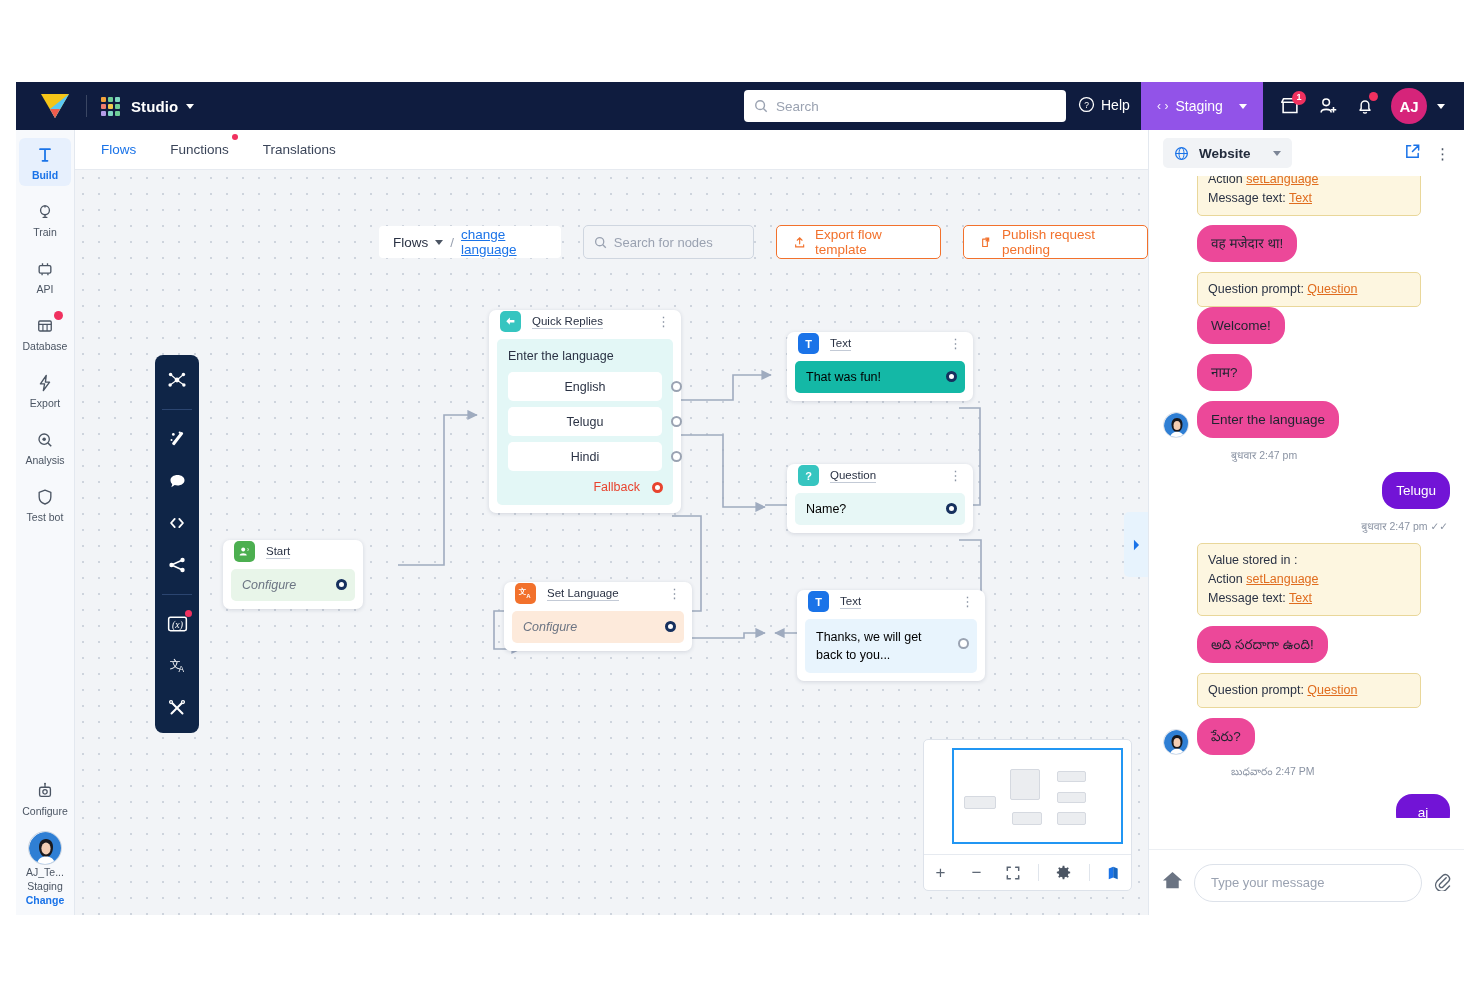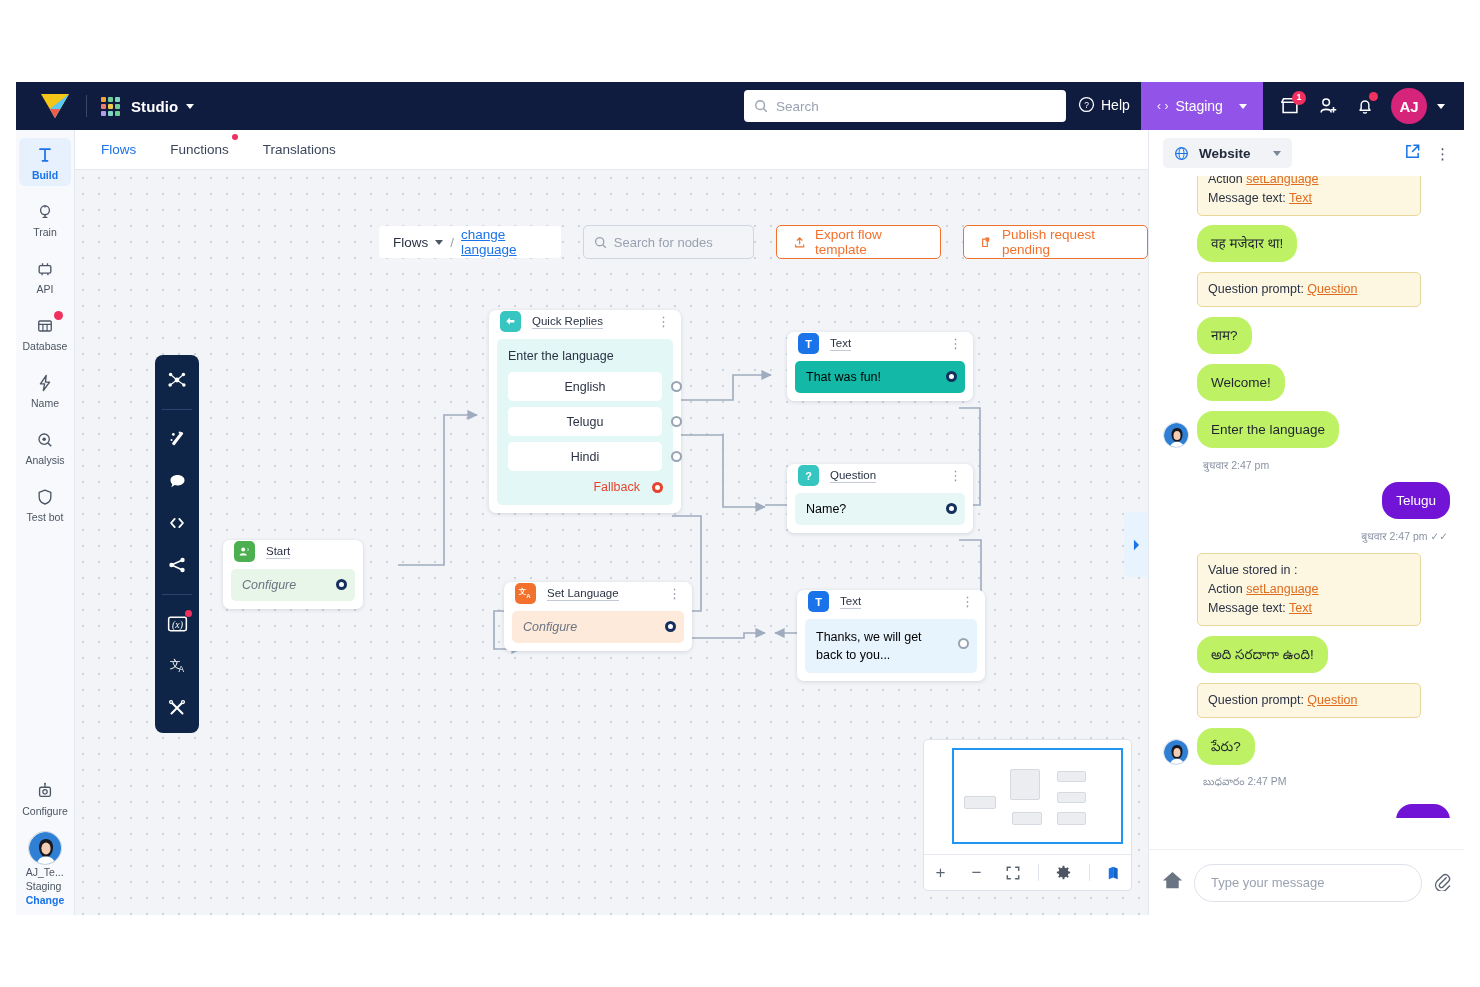--- a/index.html
+++ b/index.html
@@ -57,21 +57,21 @@
   
   .rail { width: 59px; flex: 0 0 59px; background: #f7f9fc; border-right: 1px solid #e3e8ef;
           display: flex; flex-direction: column; align-items: center; padding-top: 8px; }
   .rail-item { width: 52px; padding: 7px 0 5px; display: flex; flex-direction: column; align-items: center;
                gap: 4px; border-radius: 6px; cursor: pointer; margin-bottom: 9px; position: relative; }
   .rail-item.active { background: #e7f0fd; }
   .rail-item .lbl { font-size: 10.5px; color: #4b5563; }
   .rail-item.active .lbl { color: #1a73e8; font-weight: bold; }
   .rail-spacer { flex: 1; }
   .rail-avatar { width: 34px; height: 34px; border-radius: 50%; overflow: hidden; border: 1px solid #cbd5e1; }
-  .rail-foot { font-size: 10.5px; color: #4b5563; line-height: 14px; padding-bottom: 8px; }
+  .rail-foot { text-align: center; font-size: 10.5px; color: #4b5563; line-height: 14px; padding-bottom: 8px; }
   .rail-foot .chg { color: #1a73e8; font-weight: bold; cursor: pointer; }
 
   
   .center { flex: 1; display: flex; flex-direction: column; min-width: 0; position: relative; }
   .tabs { height: 40px; flex: 0 0 40px; background: #fff; display: flex; align-items: center;
           padding-left: 26px; gap: 34px; border-bottom: 1px solid #e6eaf0; }
   .tab { font-size: 13.5px; color: #3b4559; cursor: pointer; position: relative; }
   .tab.active { color: #1a73e8; }
   .tab .dot { position: absolute; right: -9px; top: -8px; width: 6px; height: 6px; border-radius: 50%; background: #f0315f; }
 
@@ -134,27 +134,27 @@
   .chat { width: 316px; flex: 0 0 316px; border-left: 1px solid #e3e8ef; display: flex; flex-direction: column;
           background: #fff; position: relative; }
   .chat-head { height: 46px; flex: 0 0 46px; display: flex; align-items: center; padding: 0 14px; gap: 10px; background:#fff; }
   .chan-chip { background: #f1f3f6; border-radius: 5px; height: 30px; display: flex; align-items: center;
                gap: 10px; padding: 0 11px; font-size: 13.5px; color: #222b3c; font-weight: bold; cursor: pointer; }
   .chan-caret { width: 0; height: 0; border-left: 4px solid transparent; border-right: 4px solid transparent;
                 border-top: 5px solid #7c8596; margin-left: 12px; }
   .chat-scroll { flex: 1; overflow: hidden; padding: 0 14px; position: relative; }
   .row { display: flex; margin-bottom: 10px; align-items: flex-end; gap: 8px; }
   .row.right { justify-content: flex-end; }
-  .bub { background: #bef264; border-radius: 16px; padding: 9px 14px; font-size: 13.5px; color: #1f2430;
+  .bub { background: #ec4899; border-radius: 16px; padding: 9px 14px; font-size: 13.5px; color: #1f2430;
          max-width: 212px; line-height: 19px; }
   .bub.out { background: #7214d6; color: #fff; }
   .dbg { border: 1px solid #e9d79a; background: #fdf6e0; border-radius: 5px; padding: 7px 10px; font-size: 12.5px;
          color: #2a3244; line-height: 19px; width: 224px; }
   .dbg a { color: #e06c1e; text-decoration: underline; }
-  .ts { font-size: 10.5px; color: #8a93a3; margin: 0 0 10px 40px; }
+  .ts { font-size: 10.5px; color: #8a93a3; margin: 0 0 10px 68px; }
   .ts.right { text-align: right; margin: 0 2px 10px 0; }
   .bot-av { width: 26px; height: 26px; border-radius: 50%; overflow: hidden; flex: 0 0 26px; border:1px solid #d9dee7;}
   .pad-left { margin-left: 34px; }
   .composer { height: 66px; flex: 0 0 66px; border-top: 1px solid #eceff3; display: flex; align-items: center;
               padding: 0 12px; gap: 10px; margin-top: 31px; }
   .cin { flex: 1; height: 38px; border: 1px solid #dde2ea; border-radius: 19px; display: flex; align-items: center;
          padding: 0 16px; color: #9aa2b1; font-size: 13px; }
 </style>
 </head>
 <body>
@@ -269,21 +269,21 @@
           <path d="M4.5 10 H19.5 M9.5 10 V18 M14.5 10 V18" stroke="#4b5563" stroke-width="1.4"></path>
         </svg>
         <span class="badge-dot" style="top:2px; right:8px;"></span>
         <span class="lbl">Database</span>
       </div>
 
       <div class="rail-item">
         <svg width="20" height="20" viewBox="0 0 24 24">
           <path d="M13.5 3 L6.5 13 H11.5 L10 21 L17.5 11 H12.5 Z" fill="none" stroke="#4b5563" stroke-width="1.6" stroke-linejoin="round"></path>
         </svg>
-        <span class="lbl">Name</span>
+        <span class="lbl">Export</span>
       </div>
 
       <div class="rail-item">
         <svg width="20" height="20" viewBox="0 0 24 24">
           <circle cx="11" cy="11" r="6.2" fill="none" stroke="#4b5563" stroke-width="1.6"></circle>
           <circle cx="11" cy="11" r="2.1" fill="#4b5563"></circle>
           <line x1="15.6" y1="15.6" x2="19.5" y2="19.5" stroke="#4b5563" stroke-width="1.8"></line>
         </svg>
         <span class="lbl">Analysis</span>
       </div>
@@ -632,26 +632,26 @@
         </div>
 
         <div class="row">
           <div class="bub pad-left">वह मजेदार था!</div>
         </div>
 
         <div class="dbg pad-left">
           <div>Question prompt: <a>Question</a></div>
         </div>
 
+        <div class="row">
+          <div class="bub pad-left">Welcome!</div>
+        </div>
+
         <div class="row" style="margin-top:10px;">
           <div class="bub pad-left">नाम?</div>
-        </div>
-
-        <div class="row">
-          <div class="bub pad-left">Welcome!</div>
         </div>
 
         <div class="row">
           <span class="bot-av">
             <svg width="26" height="26" viewBox="0 0 26 26">
               <circle cx="13" cy="13" r="13" fill="#2f7fd4"></circle>
               <path d="M13 5 C17 5 18.5 8 18.5 11.5 C18.5 16 16 19 13 19 C10 19 7.5 16 7.5 11.5 C7.5 8 9 5 13 5 Z" fill="#17171c"></path>
               <ellipse cx="13" cy="12.5" rx="3.5" ry="4.6" fill="#f3cdb3"></ellipse>
               <path d="M6 26 C6 21 9.5 18.8 13 18.8 C16.5 18.8 20 21 20 26 Z" fill="#fff"></path>
             </svg>

